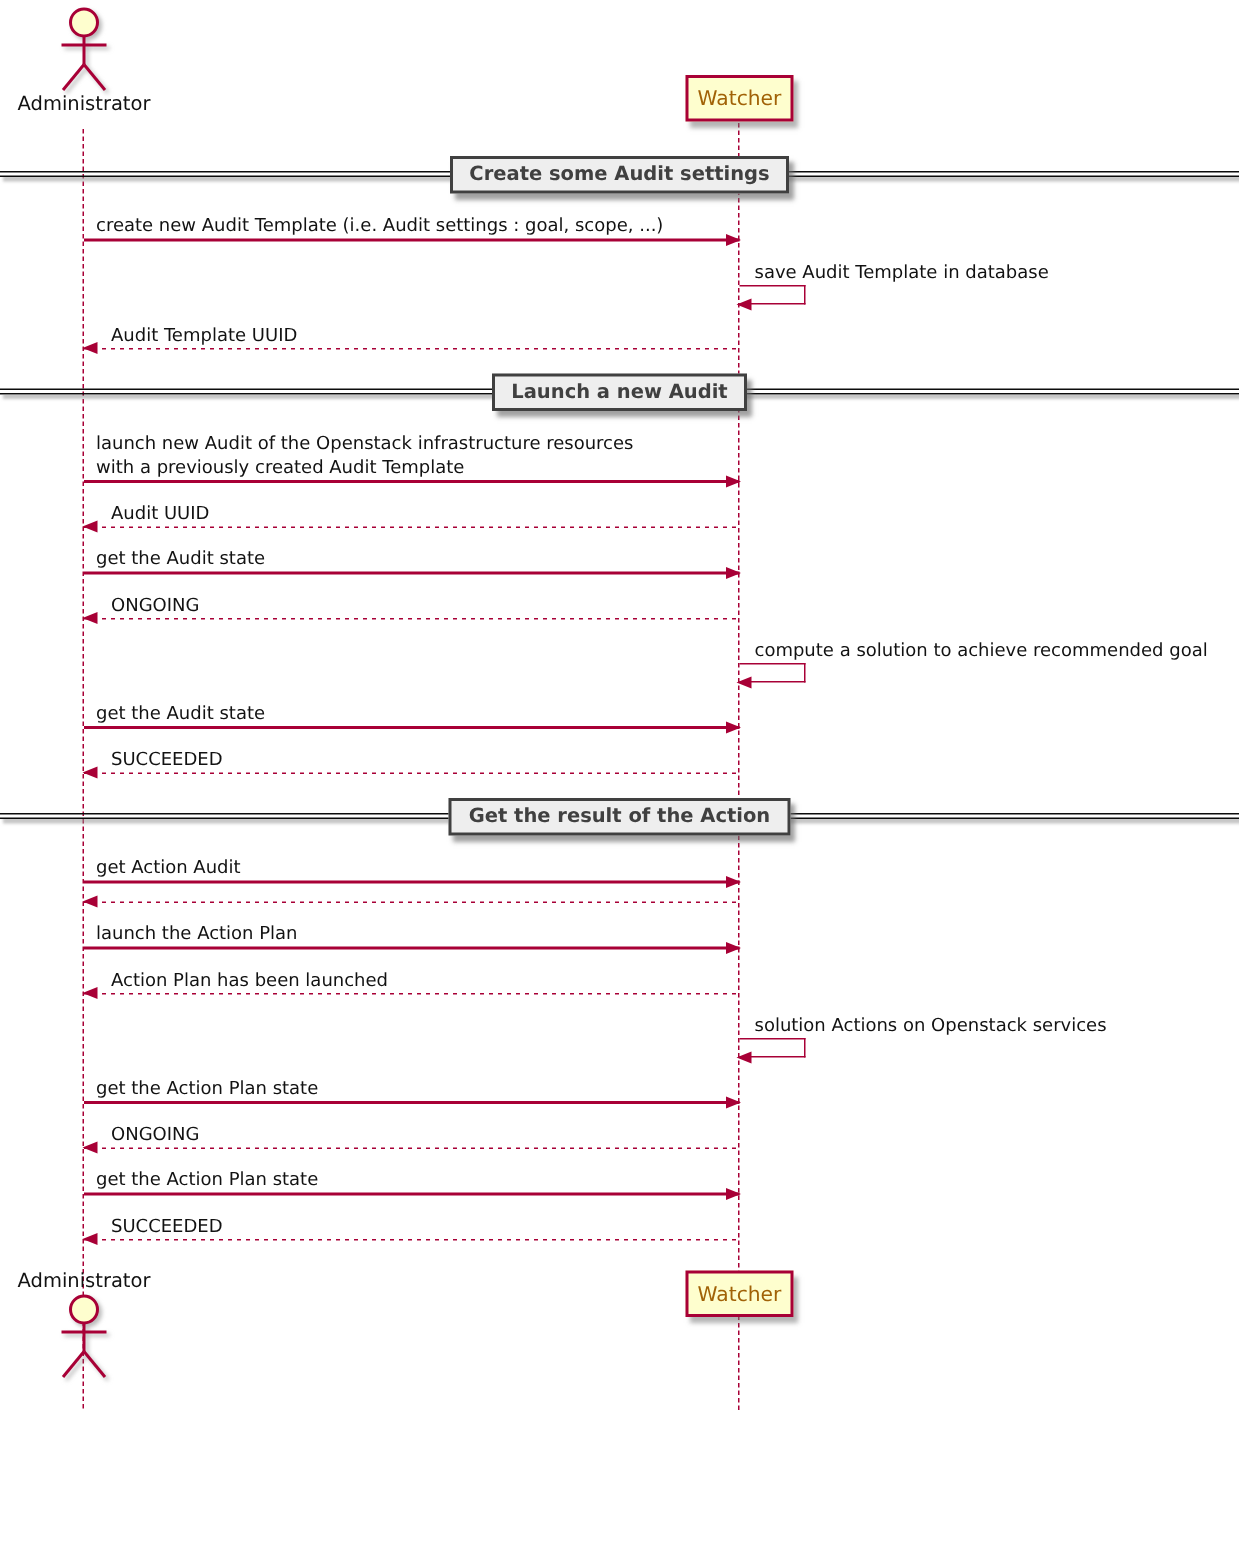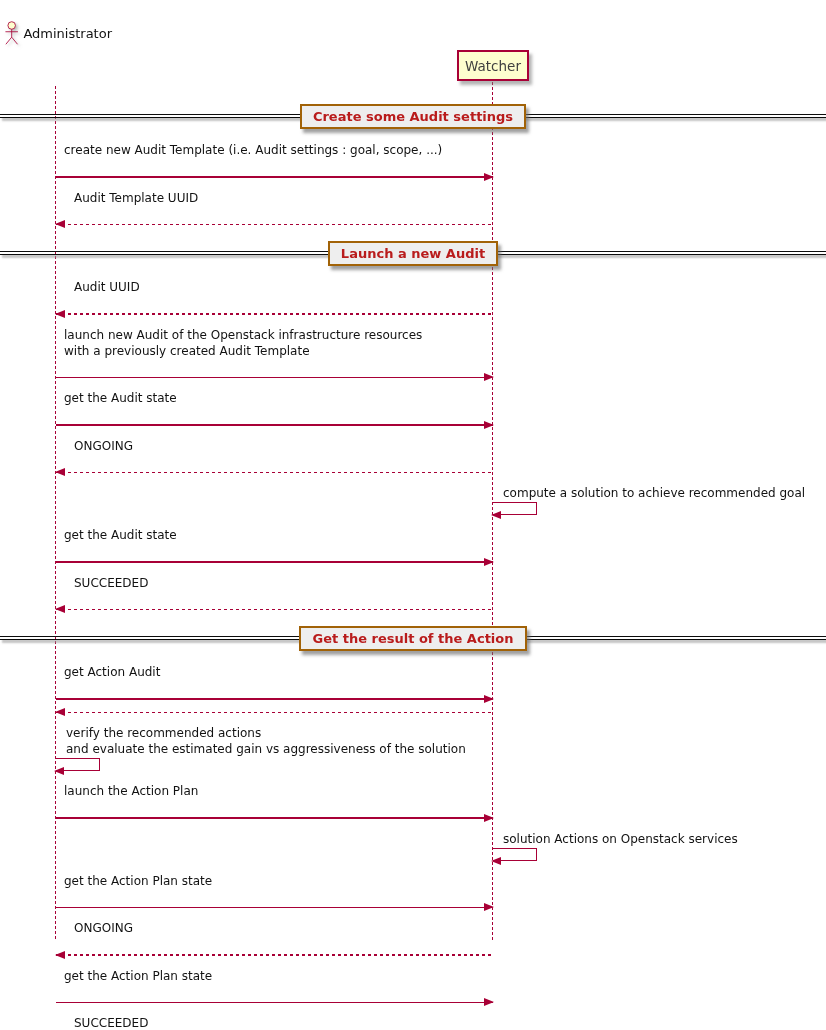--- a/index.html
+++ b/index.html
@@ -19,54 +19,54 @@
     overflow:hidden;
   }
   
   .lifeline{position:absolute;width:0;border-left:1.5px dashed var(--red);}
   .lifeline.admin{left:55px;top:86px;height:853px;}
   .lifeline.watcher{left:492px;top:82px;height:858px;}
 
   
   .row-header{position:relative;height:88px;}
   .row-footer{position:relative;height:88px;margin-top:18px;}
-  .actor-col{position:absolute;left:0;width:112px;display:flex;flex-direction:row;align-items:center;}
+  .actor-col{position:absolute;left:0;width:112px;display:flex;flex-direction:column;align-items:center;}
   .actor-col.top{top:4px;}
   .actor-col.bottom{top:2px;}
   .actor-col svg{filter:drop-shadow(2.5px 2.5px 1.5px rgba(130,130,130,0.55));}
   .actor-label{font-size:13px;line-height:15px;color:var(--ink);white-space:nowrap;}
   .participant{
     position:absolute;min-width:72px;height:31px;padding:0 4px;
     background:var(--cream);border:2px solid var(--red);
     display:flex;align-items:center;justify-content:center;
-    font-size:13.5px;color:#404040;white-space:nowrap;
+    font-size:13.5px;color:#a16207;white-space:nowrap;
     box-shadow:3px 4px 3px rgba(120,120,120,0.55);
   }
   .participant.top{left:457px;top:50px;}
   .participant.bottom{left:457px;top:2px;}
 
   
   .divider{position:relative;margin-top:16px;height:26px;}
   .dlines{
     position:absolute;left:0;right:0;top:10px;height:4px;
     border-top:1.5px solid #0c0c0c;border-bottom:1.5px solid #0c0c0c;
     box-shadow:2px 3px 2px rgba(150,150,150,0.55);
   }
   .dbox{
     position:relative;margin:0 auto;width:max-content;
-    background:var(--divfill);border:2px solid #a16207;
-    padding:3px 11px;font-size:13px;font-weight:bold;color:#b91c1c;
+    background:var(--divfill);border:2px solid #404040;
+    padding:3px 11px;font-size:13px;font-weight:bold;color:#404040;
     box-shadow:3px 4px 3px rgba(110,110,110,0.65);
     z-index:1;
   }
 
   
   .msg{position:relative;margin:12px 0 0 56px;width:437px;}
   .msg .txt{
-    font-size:12px;line-height:16px;margin:0 0 18px 8px;
+    font-size:12px;line-height:16px;margin:0 0 1px 8px;
     white-space:pre-line;color:var(--ink);
   }
   .msg .txt.nowrap{white-space:nowrap;}
   .msg.ret .txt{margin-left:18px;}
   .line{position:relative;height:1.5px;}
   .line.solid{background:var(--red);}
   .line.dashed{background:repeating-linear-gradient(90deg,var(--red) 0 3px,transparent 3px 6px);}
   .ah{position:absolute;width:0;height:0;}
   .ah-right{right:-1px;top:-3.5px;border-left:10px solid var(--red);border-top:4px solid transparent;border-bottom:4px solid transparent;}
   .ah-left{left:-1px;top:-3.5px;border-right:10px solid var(--red);border-top:4px solid transparent;border-bottom:4px solid transparent;}
@@ -106,45 +106,51 @@
     <div class="dbox">Create some Audit settings</div>
   </div>
 
   <div class="msg">
     <div class="txt nowrap">create new Audit Template (i.e. Audit settings : goal, scope, ...)</div>
     <div class="line solid">
         <i class="ah ah-right"></i>
       </div>
   </div>
 
+  <div class="self at-w">
+    <div class="txt">save Audit Template in database</div>
+    <div class="loop">
+        <i class="ah ah-left"></i>
+      </div>
+  </div>
 
   <div class="msg ret">
     <div class="txt">Audit Template UUID</div>
     <div class="line dashed">
         <i class="ah ah-left"></i>
       </div>
   </div>
 
   <div class="divider">
     <div class="dlines"></div>
     <div class="dbox">Launch a new Audit</div>
   </div>
 
-  <div class="msg ret">
-    <div class="txt">Audit UUID</div>
-    <div class="line dashed">
-        <i class="ah ah-left"></i>
-      </div>
-  </div>
-
   <div class="msg">
     <div class="txt">launch new Audit of the Openstack infrastructure resources
 with a previously created Audit Template</div>
     <div class="line solid">
         <i class="ah ah-right"></i>
+      </div>
+  </div>
+
+  <div class="msg ret">
+    <div class="txt">Audit UUID</div>
+    <div class="line dashed">
+        <i class="ah ah-left"></i>
       </div>
   </div>
 
   <div class="msg">
     <div class="txt">get the Audit state</div>
     <div class="line solid">
         <i class="ah ah-right"></i>
       </div>
   </div>
 
@@ -187,36 +193,35 @@
         <i class="ah ah-right"></i>
       </div>
   </div>
 
   <div class="msg ret">
     <div class="line dashed">
         <i class="ah ah-left"></i>
       </div>
   </div>
 
-  <div class="self at-a">
-    <div class="txt">verify the recommended actions
-and evaluate the estimated gain vs aggressiveness of the solution</div>
-    <div class="loop">
-        <i class="ah ah-left"></i>
-      </div>
-  </div>
 
 
   <div class="msg">
     <div class="txt">launch the Action Plan</div>
     <div class="line solid">
         <i class="ah ah-right"></i>
       </div>
   </div>
 
+  <div class="msg ret">
+    <div class="txt">Action Plan has been launched</div>
+    <div class="line dashed">
+        <i class="ah ah-left"></i>
+      </div>
+  </div>
 
   <div class="self at-w">
     <div class="txt">solution Actions on Openstack services</div>
     <div class="loop">
         <i class="ah ah-left"></i>
       </div>
   </div>
 
   <div class="msg">
     <div class="txt">get the Action Plan state</div>

